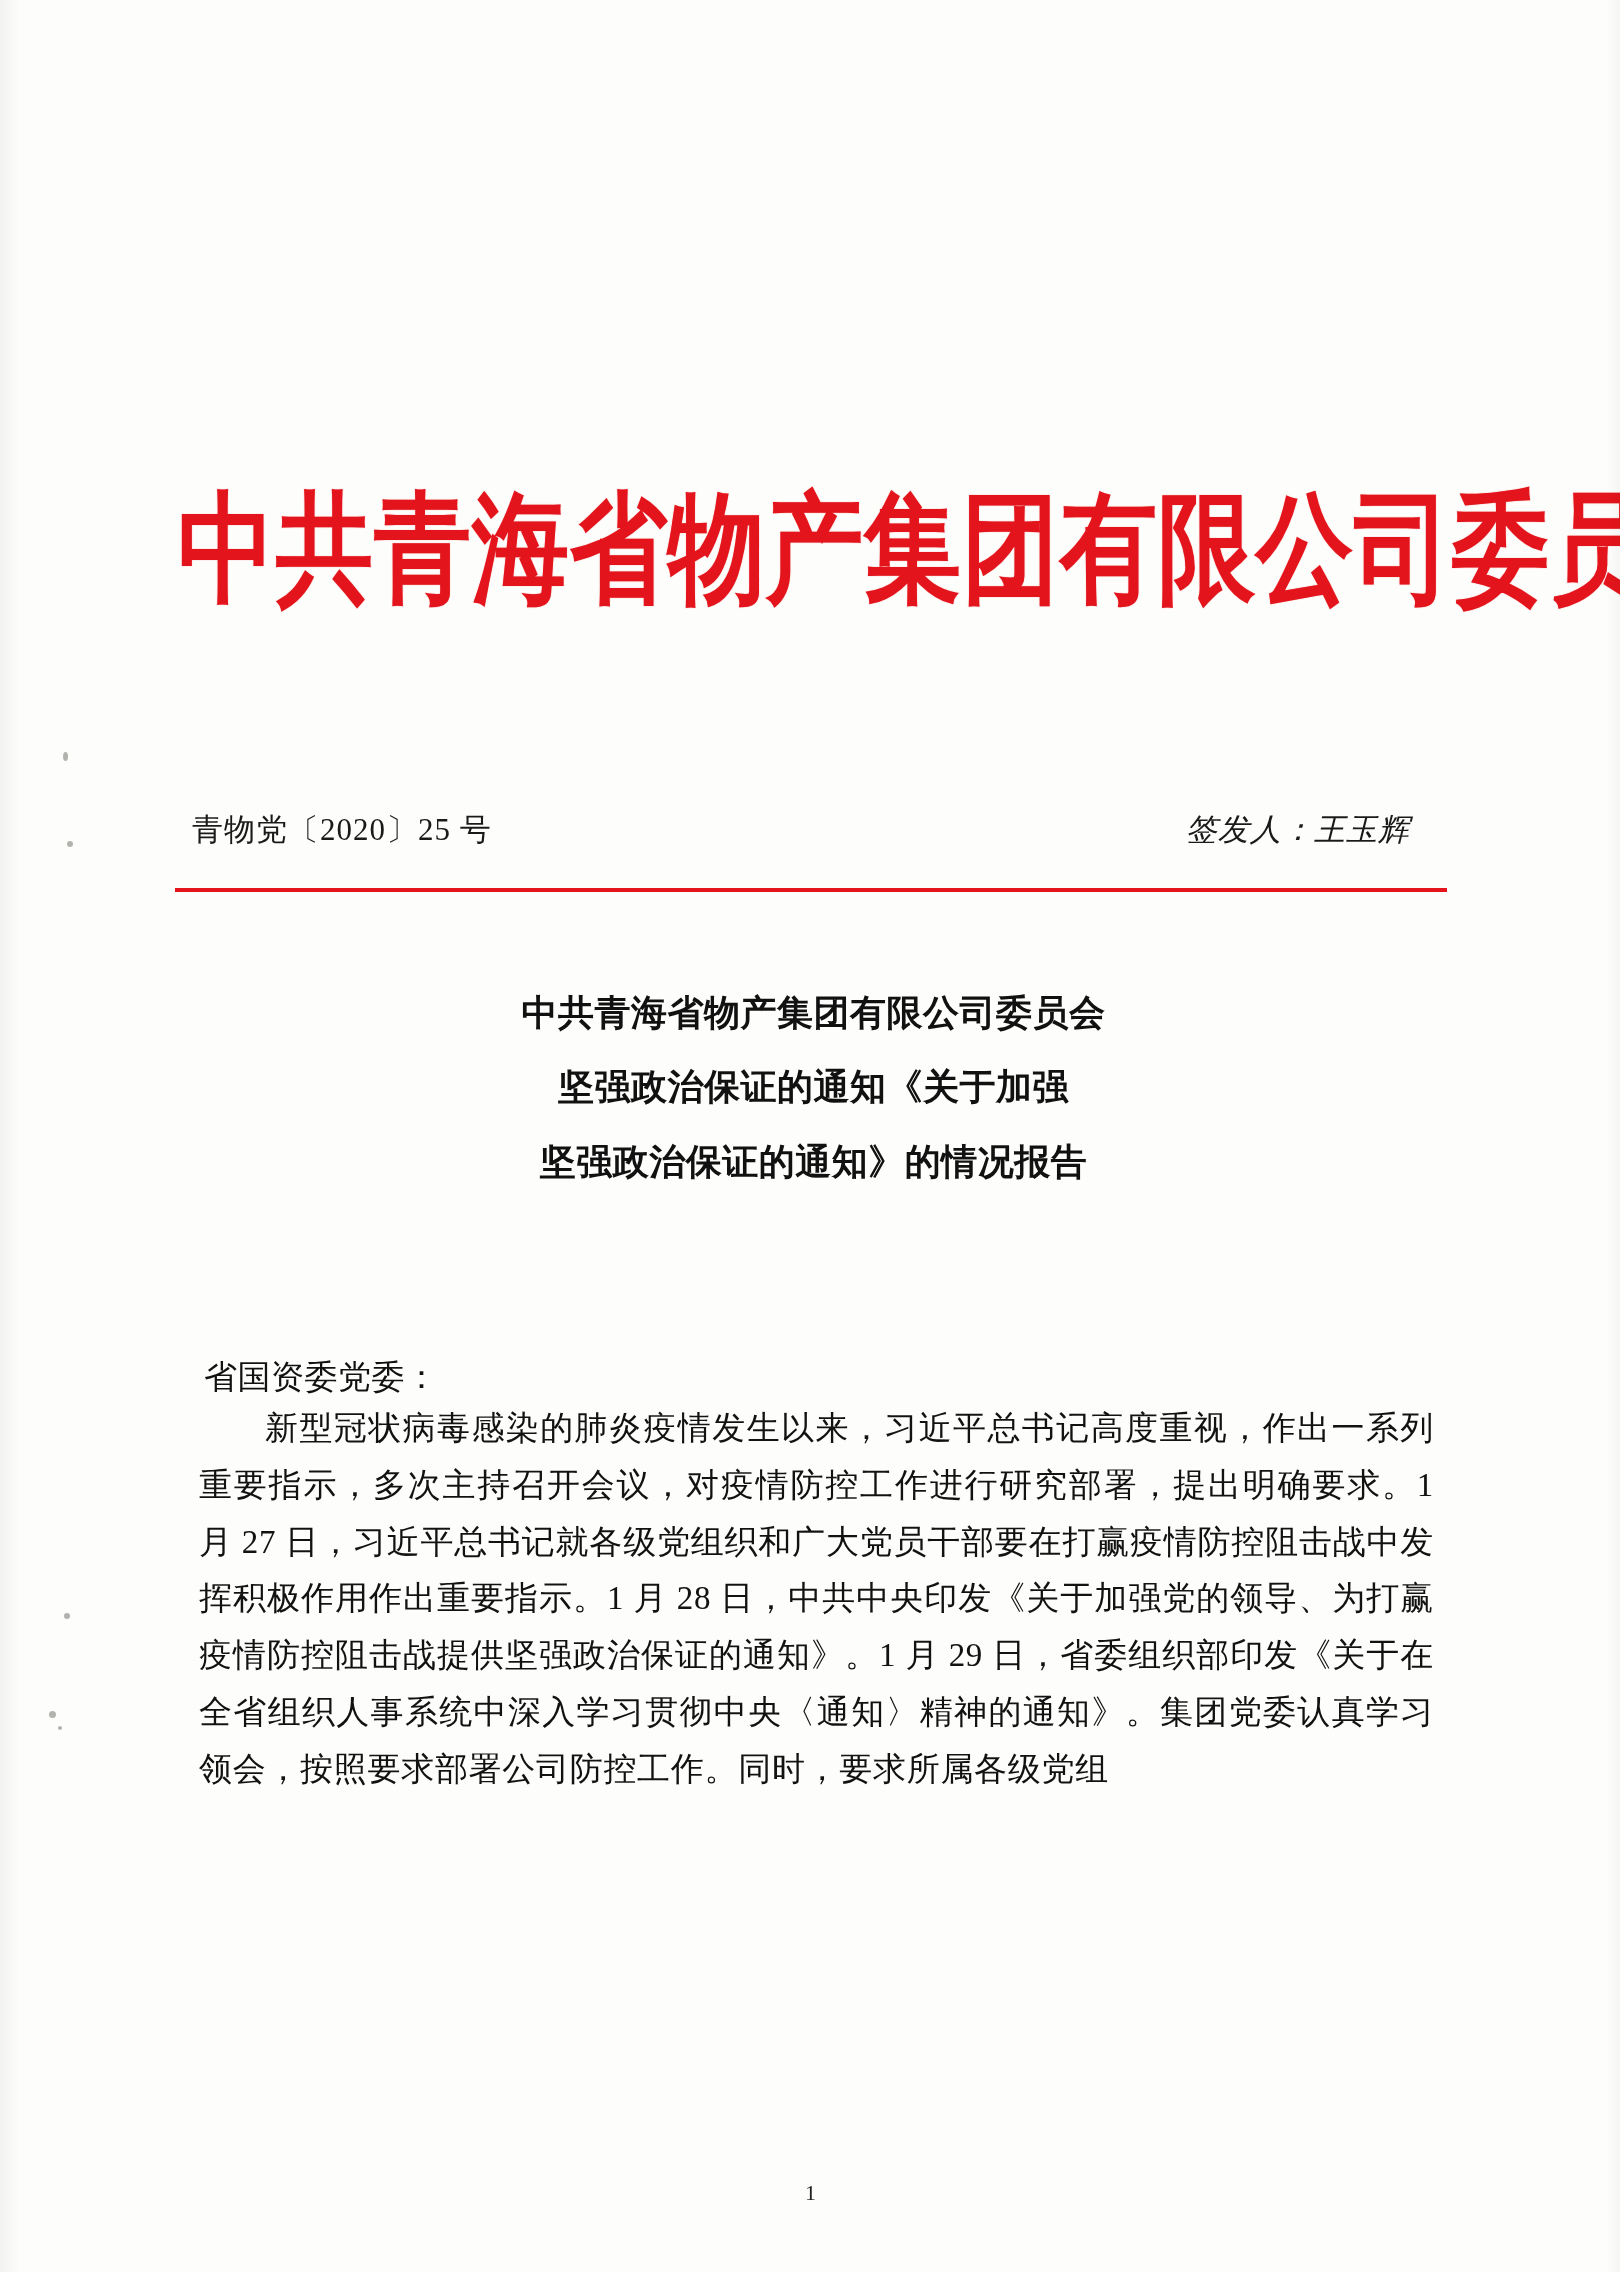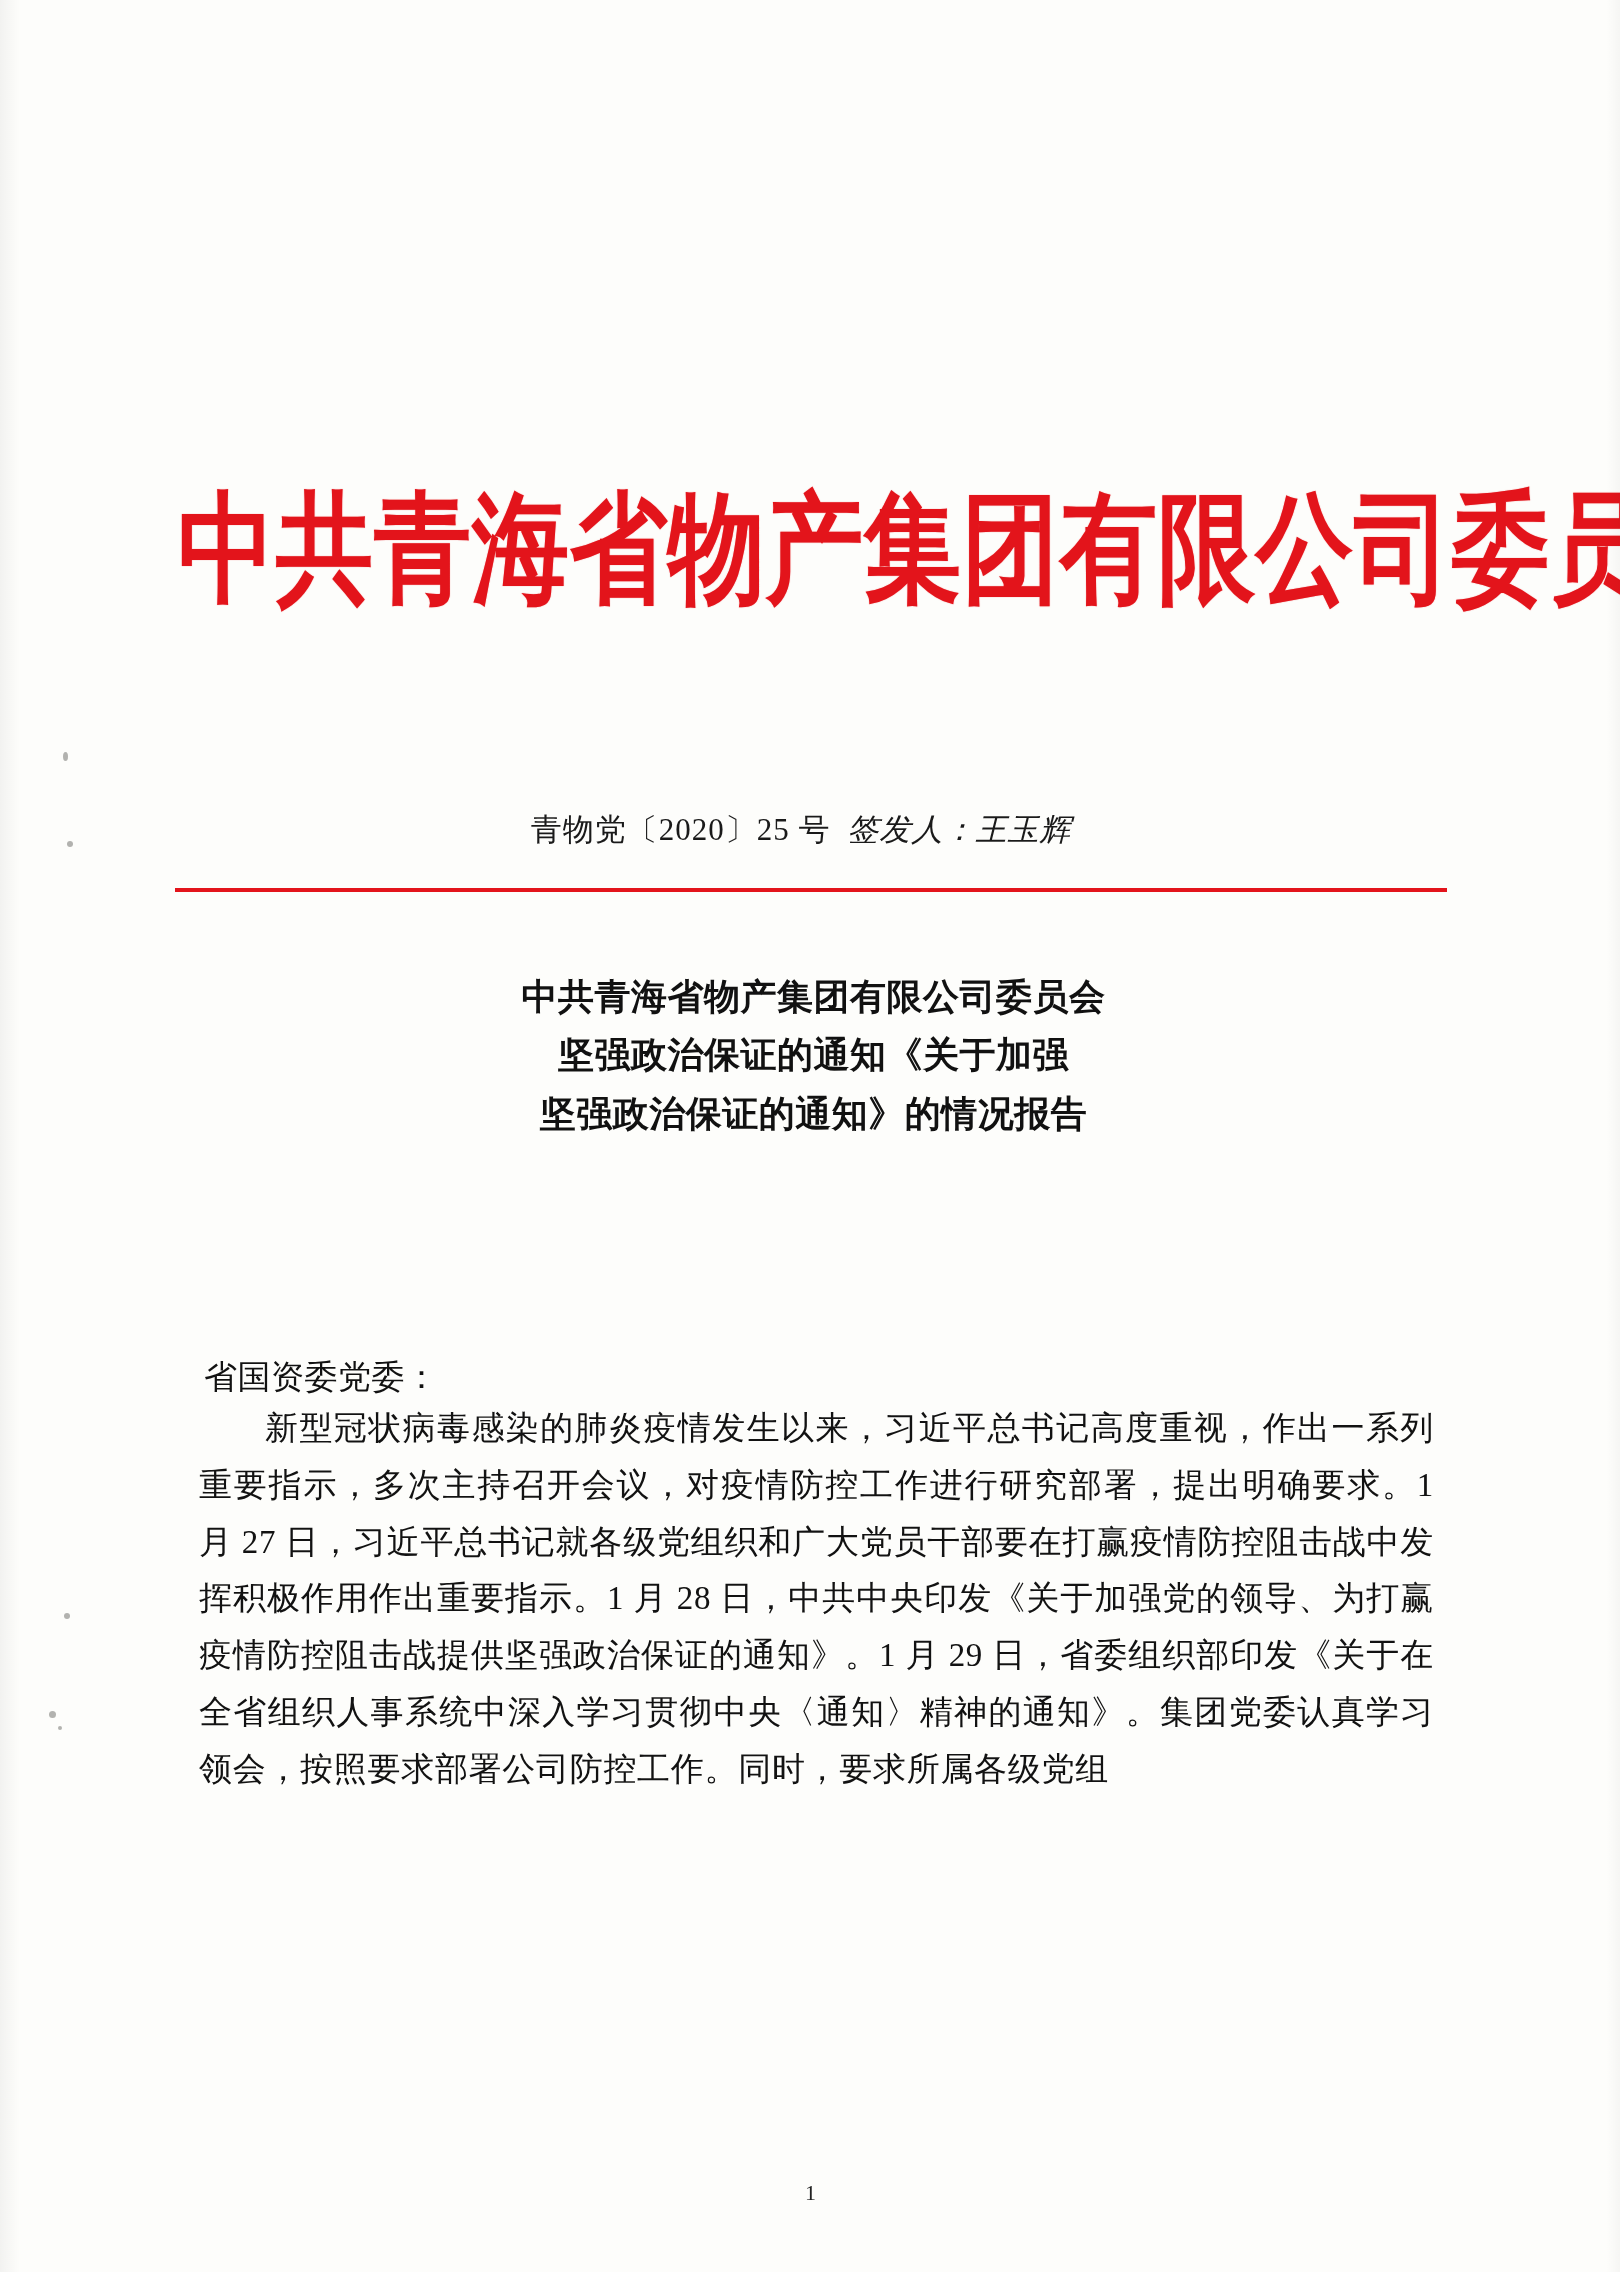--- a/index.html
+++ b/index.html
@@ -53,21 +53,21 @@
     transform-origin: center top;
     text-shadow: 0 0 1px rgba(227,20,27,0.55);
   }
 
   .docnum-row {
     position: absolute;
     left: 192px;
     top: 809px;
     width: 1248px;
     display: flex;
-    justify-content: center;
+    justify-content: space-between;
     align-items: baseline;
     font-size: 31px;
     color: #1a1a1a;
     letter-spacing: 1px;
     gap: 17px;
   }
   .docnum {
     font-family: "Liberation Serif", serif;
   }
   .signer {
@@ -91,21 +91,21 @@
     top: 967px;
     width: 1203px;
     text-align: center;
     font-family: "DejaVu Serif", "Liberation Serif", serif;
     font-weight: bold;
     font-size: 36px;
     line-height: 1.62;
     color: #111;
     letter-spacing: 0.5px;
   }
-  .title-block div { white-space: nowrap; }
+  .title-block div { white-space: nowrap; margin-top: 16px; }
 
   .addressee {
     position: absolute;
     left: 204px;
     top: 1327px;
     font-size: 33px;
     color: #121212;
     letter-spacing: 0.5px;
     margin-top: 28px;
   }

